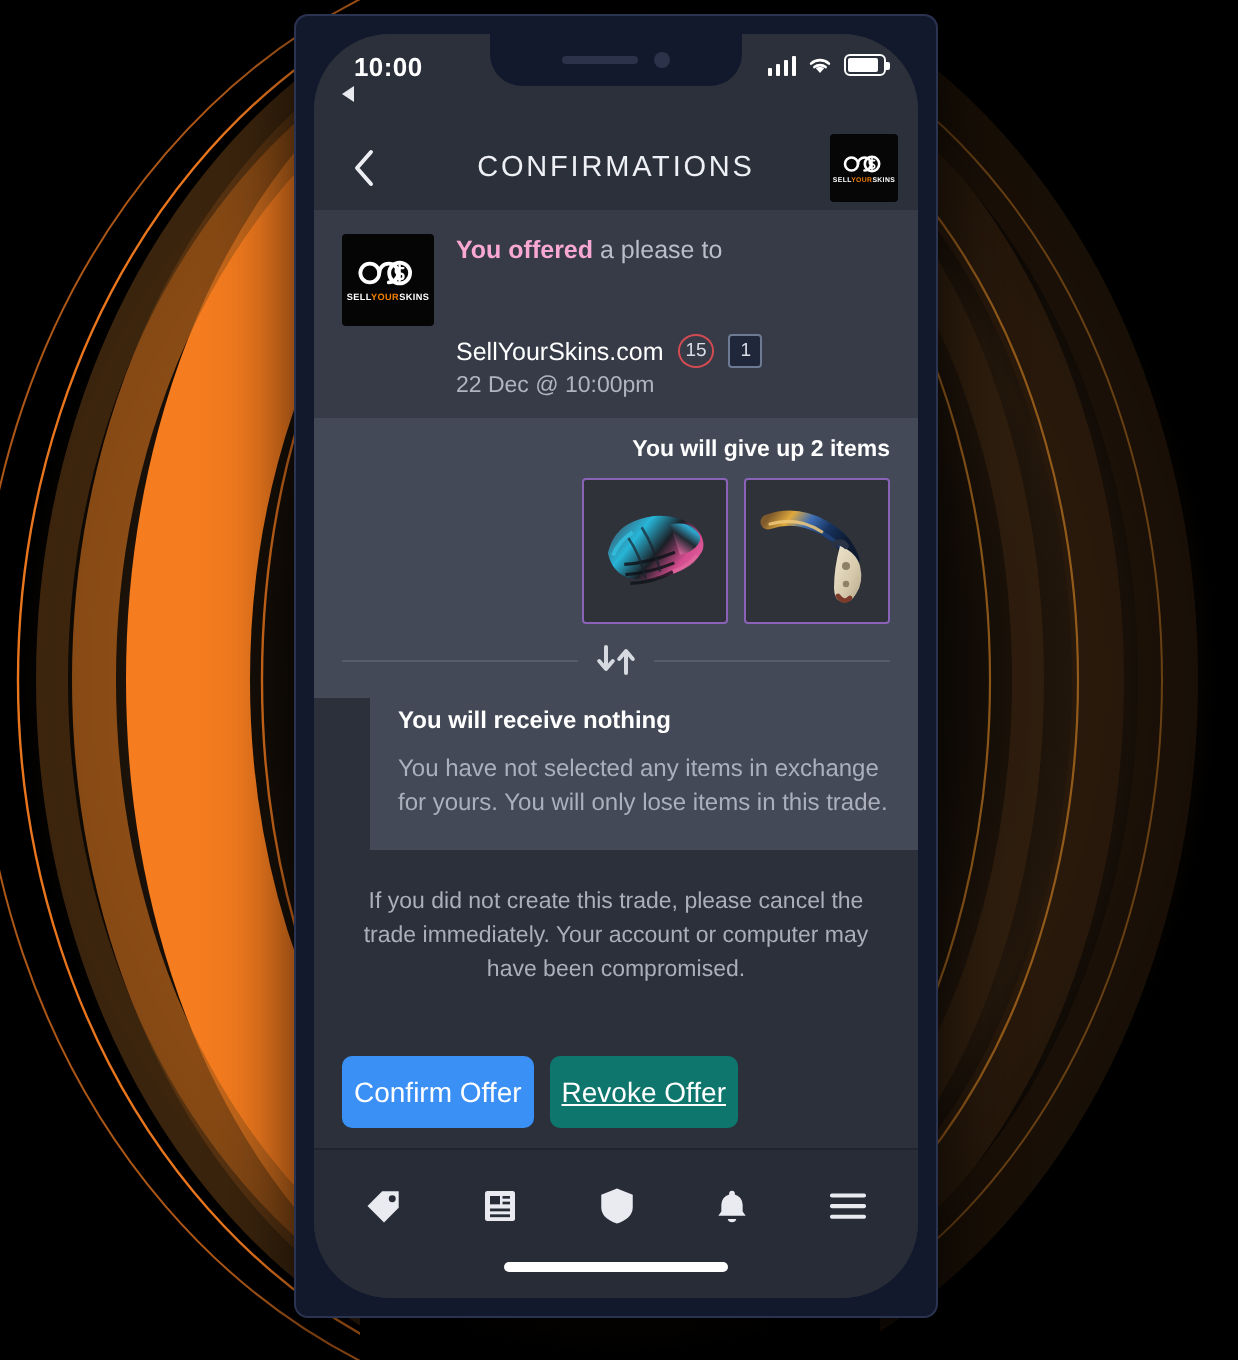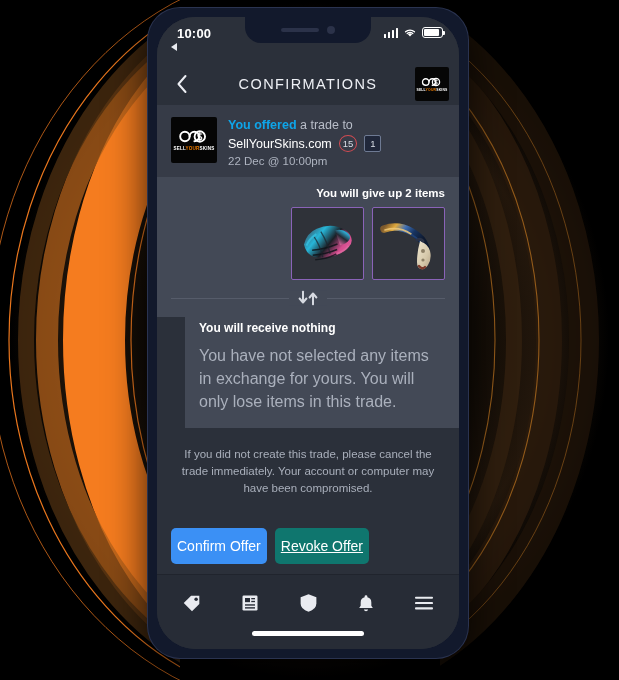--- a/index.html
+++ b/index.html
@@ -32,21 +32,21 @@
   }
 
   
   .phone {
     position: absolute;
     left: 148px;
     top: 8px;
     width: 320px;
     height: 650px;
     background: #12192c;
-    border-radius: 32px;
+    border-radius: 6px;
     box-shadow: 0 0 0 1px #2a3350, 0 12px 40px rgba(0,0,0,0.8);
     overflow: hidden;
   }
   .screen {
     position: absolute;
     left: 9px;
     top: 9px;
     width: 302px;
     height: 632px;
     background: #2b303a;
@@ -238,27 +238,28 @@
     height: 46px;
     background: #050505;
     border-radius: 2px;
     display: flex;
     flex-direction: column;
     align-items: center;
     justify-content: center;
   }
   .trade-meta { display: flex; flex-direction: column; gap: 3px; padding-top: 1px;}
   .trade-line1 { font-size: 12.5px; color: #b9bec9; }
-  .trade-line1 b { color: #0ea5e9; font-weight: bold; }
+  .trade-line1 b { color: #f9a8d4; font-weight: bold; }
   .trade-line2 {
     display: flex;
     align-items: center;
     gap: 7px;
     font-size: 12.5px;
     color: #ffffff;
+    margin-top: 32px;
   }
   .badge-count {
     display: inline-flex;
     align-items: center;
     justify-content: center;
     min-width: 17px;
     height: 17px;
     padding: 0 3px;
     box-sizing: border-box;
     border: 1.3px solid #d24b52;
@@ -343,21 +344,21 @@
     padding: 4px 14px 14px 14px;
     margin-left: 28px;
   }
   .receive-title {
     font-size: 12px;
     font-weight: bold;
     color: #ffffff;
     margin-bottom: 9px;
   }
   .receive-desc {
-    font-size: 16px;
+    font-size: 12px;
     line-height: 1.45;
     color: #aab0bc;
   }
 
   
   .warn {
     padding: 18px 22px 16px 22px;
     text-align: center;
     font-size: 11.5px;
     line-height: 1.5;
@@ -518,21 +519,21 @@
             <svg class="logo-mark" width="32" height="15" viewBox="0 0 44 20">
               <path d="M16 10 a6.5 6.5 0 1 0 -6.5 6.5 a6.5 6.5 0 0 0 6.5 -6.5 Z" fill="none" stroke="#fff" stroke-width="2.6"></path>
               <path d="M16 10 a6.5 6.5 0 1 1 6.5 6.5" fill="none" stroke="#fff" stroke-width="2.6" stroke-linecap="round"></path>
               <circle cx="30" cy="10" r="7.2" fill="none" stroke="#fff" stroke-width="2.6"></circle>
               <path d="M32.6 6.6 h-3.4 a1.9 1.9 0 0 0 0 3.8 h1.6 a1.9 1.9 0 0 1 0 3.8 h-3.4" stroke="#fff" stroke-width="1.6" fill="none" stroke-linecap="round"></path>
               <path d="M30 4.6 v10.8" stroke="#fff" stroke-width="1.6" stroke-linecap="round"></path>
             </svg>
             <div class="logo-word"><span>SELL</span><span class="hl">YOUR</span><span>SKINS</span></div>
           </div>
           <div class="trade-meta">
-            <div class="trade-line1"><b>You offered</b><span> a trade to</span></div>
+            <div class="trade-line1"><b>You offered</b><span> a please to</span></div>
             <div class="trade-line2">
               <span>SellYourSkins.com</span>
               <span class="badge-count">15</span>
               <span class="badge-square">1</span>
             </div>
             <div class="trade-line3">22 Dec @ 10:00pm</div>
           </div>
         </div>
 
         <div class="items-panel">

